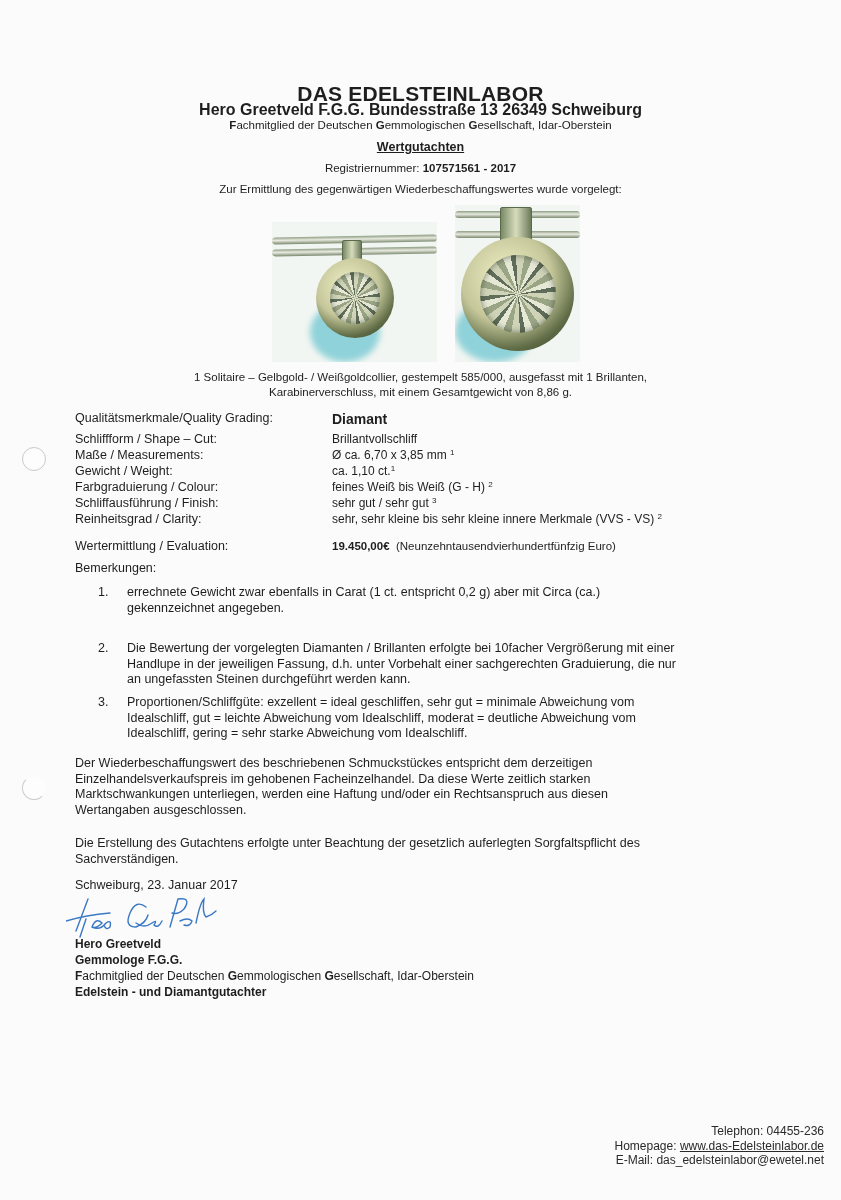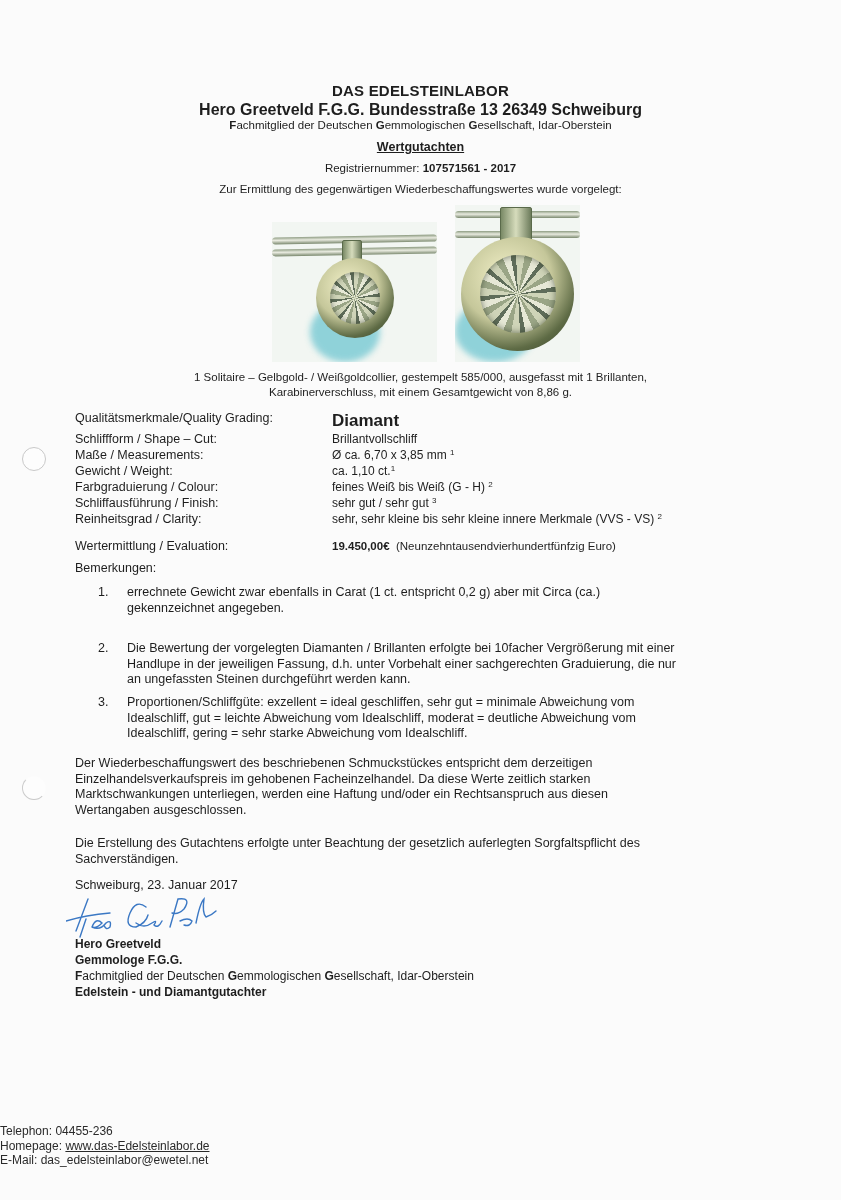--- a/index.html
+++ b/index.html
@@ -2,21 +2,21 @@
 <html><head>
 <meta charset="utf-8">
 <style>
   html, body { margin:0; padding:0; }
   body {
     width:841px; height:1200px; background:#fbfbfb; position:relative; overflow:hidden;
     font-family:"Liberation Sans", sans-serif; color:#1e1e1e;
   }
   .abs { position:absolute; }
   .center { left:0; width:841px; text-align:center; }
-  .h1 { top:82px; font-size:15px; font-weight:bold; letter-spacing:0.2px; }
+  .h1 { top:82px; font-size:21px; font-weight:bold; letter-spacing:0.2px; }
   .h2 { top:101px; font-size:16px; font-weight:bold; }
   .h3 { top:119px; font-size:11.5px; }
   .h3 b { font-weight:bold; }
   .title { top:140px; font-size:12.5px; font-weight:bold; text-decoration:underline; }
   .reg { top:162px; font-size:11.5px; }
   .reg b { font-weight:bold; }
   .intro { top:183px; font-size:11.5px; }
 
   .photo { position:absolute; background:#f2f6f2; overflow:hidden; }
   .photo1 { left:272px; top:222px; width:165px; height:140px; }
@@ -42,21 +42,21 @@
   .note { position:absolute; left:98px; width:680px; font-size:12.5px; line-height:15.5px; }
   .note .num { position:absolute; left:0; top:0; width:20px; }
   .note .txt { position:absolute; left:29px; width:665px; }
 
   .para { position:absolute; left:75px; width:700px; font-size:12.5px; line-height:15.5px; }
 
   .sig { position:absolute; left:66px; top:893px; }
   .signame { position:absolute; left:75px; font-size:12px; }
   .signame.bold { font-weight:bold; }
 
-  .footer { position:absolute; left:0; width:824px; text-align:left; font-size:12px; line-height:14.5px; color:#2a2a2a; }
+  .footer { position:absolute; left:0; width:824px; text-align:right; font-size:12px; line-height:14.5px; color:#2a2a2a; }
   .footer a { color:#2a2a2a; text-decoration:underline; }
 
   .hole { position:absolute; width:22px; height:22px; border:1px solid #c9c9c9; border-radius:50%; background:#fdfdfd; }
 </style>
 </head>
 <body>
 
 <div class="hole" style="left:22px;top:447px;"></div>
 <div class="hole" style="left:22px;top:776px;border-left-color:#ccc;border-top-color:transparent;border-right-color:transparent;"></div>
 
@@ -87,21 +87,21 @@
   <div class="bezel" style="left:6px;top:32px;width:113px;height:114px;"></div>
   <div class="stone" style="left:25px;top:50px;width:76px;height:78px;"></div>
 </div>
 
 <div class="abs center desc">
   <div>1 Solitaire – Gelbgold- / Weißgoldcollier, gestempelt 585/000, ausgefasst mit 1 Brillanten,</div>
   <div>Karabinerverschluss, mit einem Gesamtgewicht von 8,86 g.</div>
 </div>
 
 <div class="lbl" style="top:411px;">Qualitätsmerkmale/Quality Grading:</div>
-<div class="val" style="top:411px;font-weight:bold;font-size:17px;">Diamant</div>
+<div class="val" style="top:411px;font-weight:bold;font-size:14px;">Diamant</div>
 
 <div class="lbl" style="top:432px;text-align:center;">Schliffform / Shape – Cut:</div>
 <div class="val" style="top:432px;"><span>Brillantvollschliff</span><sup></sup></div>
 
 <div class="lbl" style="top:448px;">Maße / Measurements:</div>
 <div class="val" style="top:448px;"><span>Ø ca. 6,70 x 3,85 mm </span><sup>1</sup></div>
 
 <div class="lbl" style="top:464px;">Gewicht / Weight:</div>
 <div class="val" style="top:464px;"><span>ca. 1,10 ct.</span><sup>1</sup></div>
 

